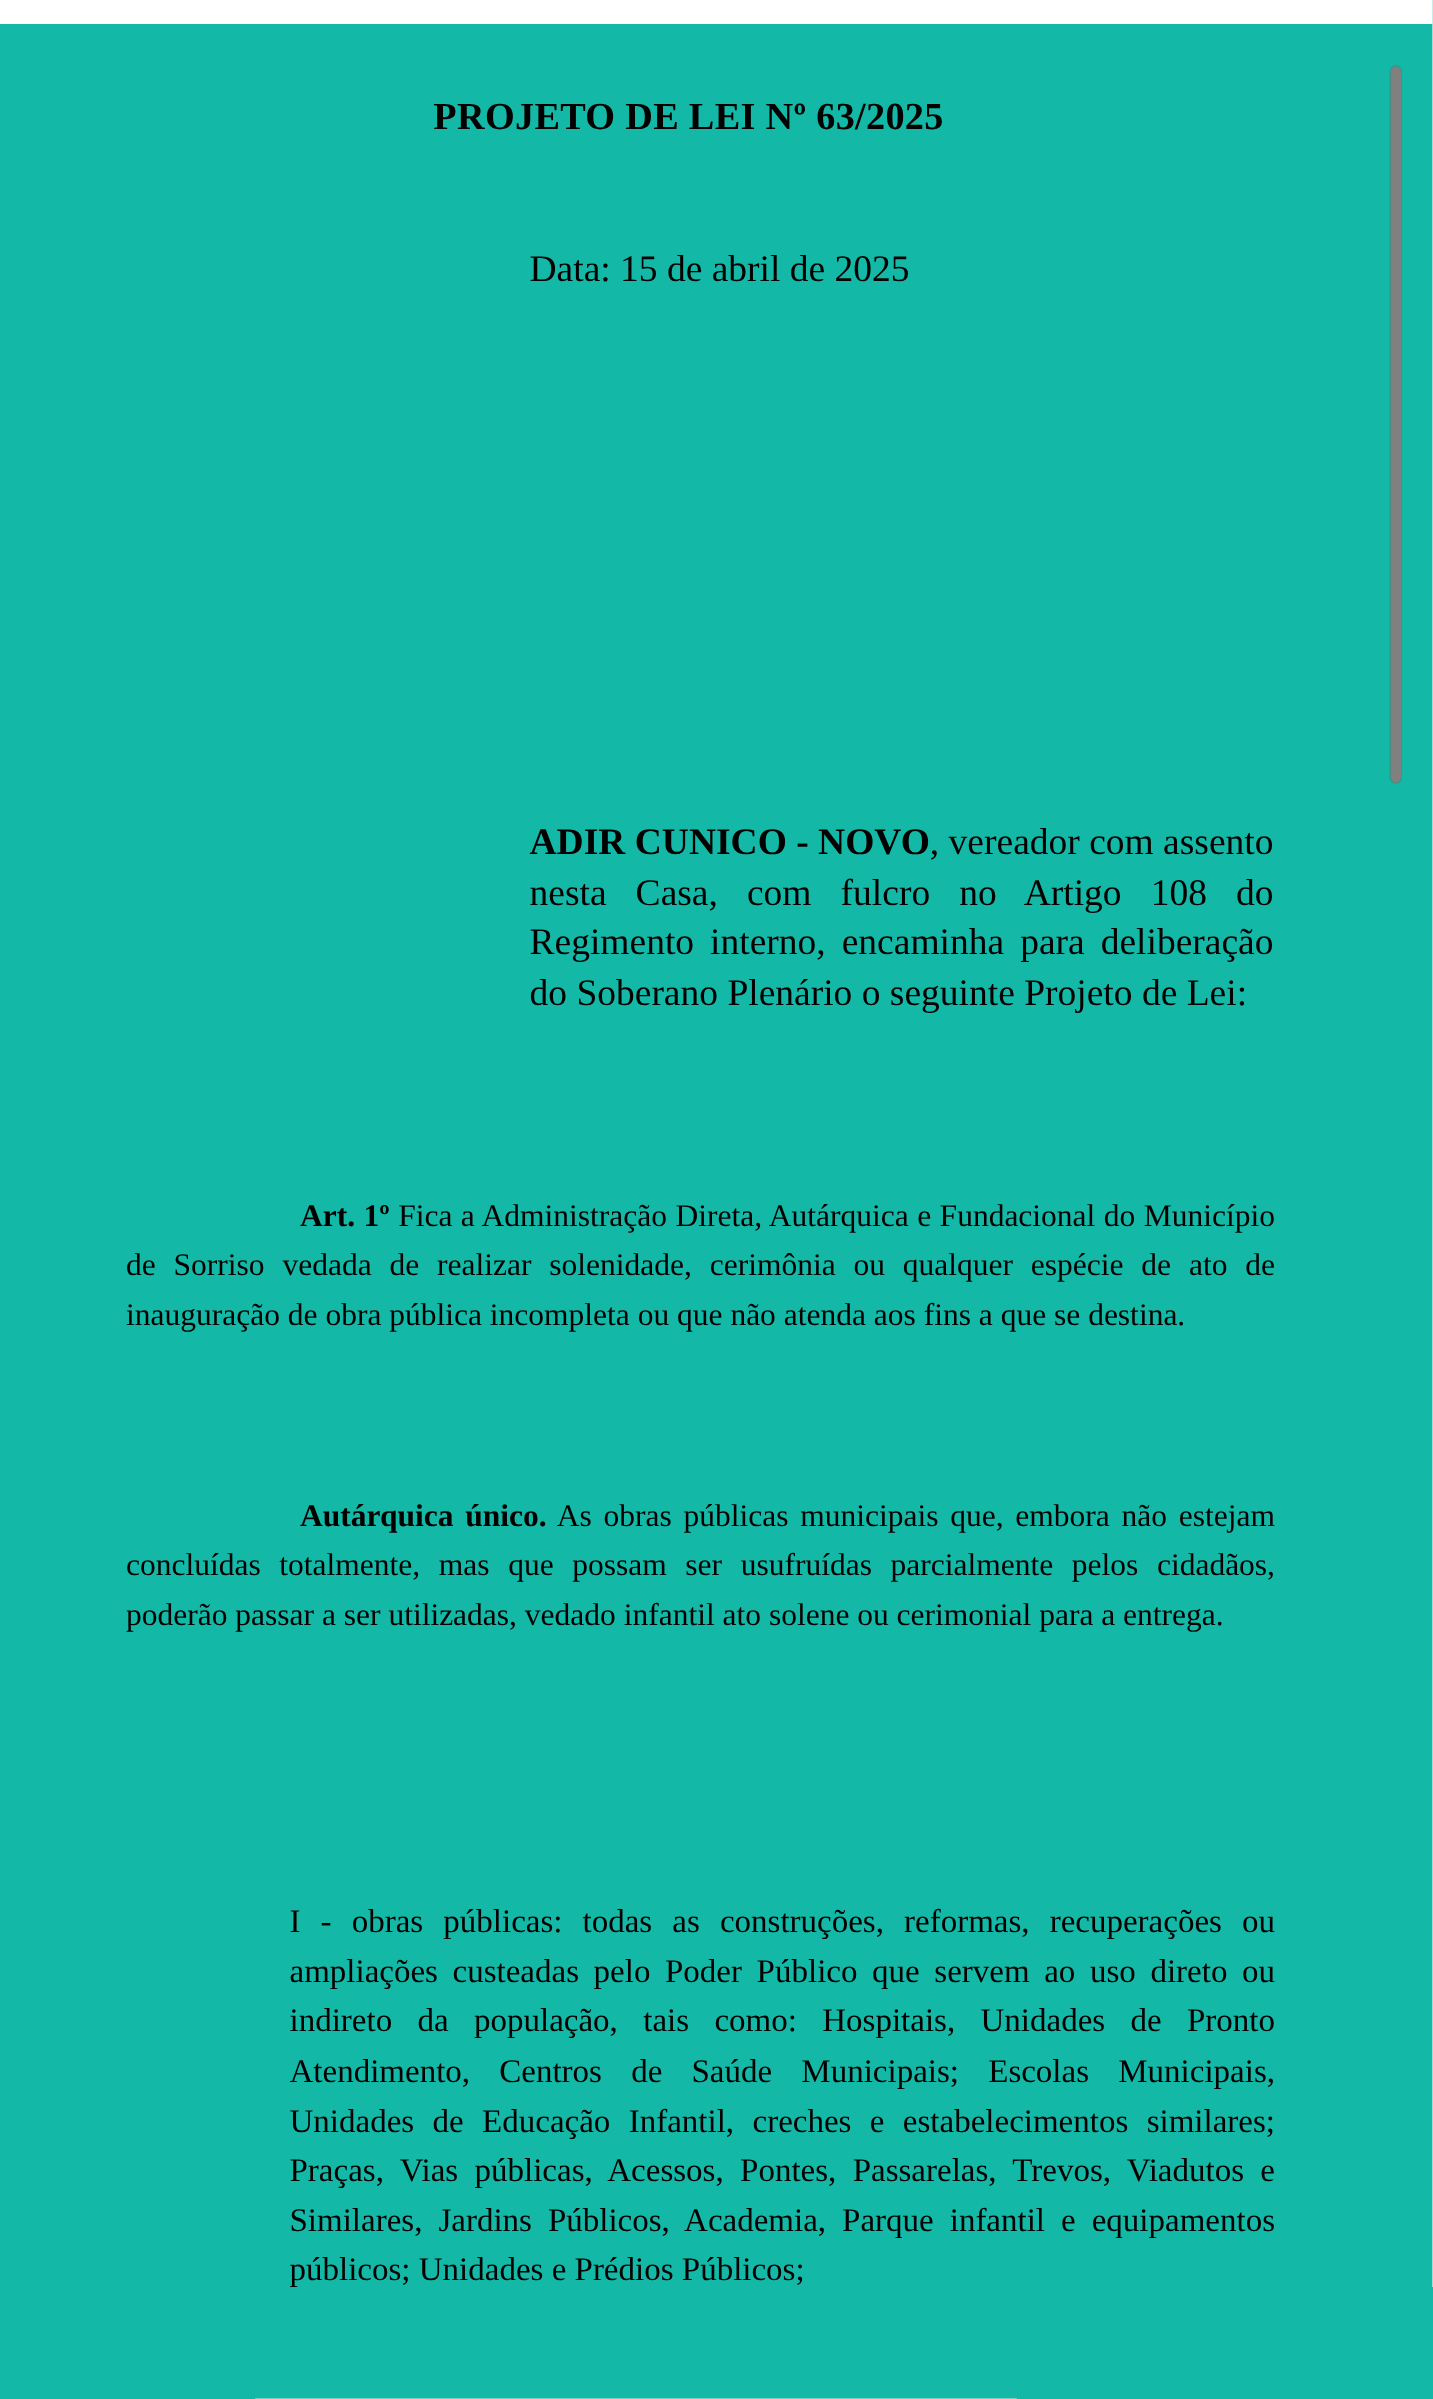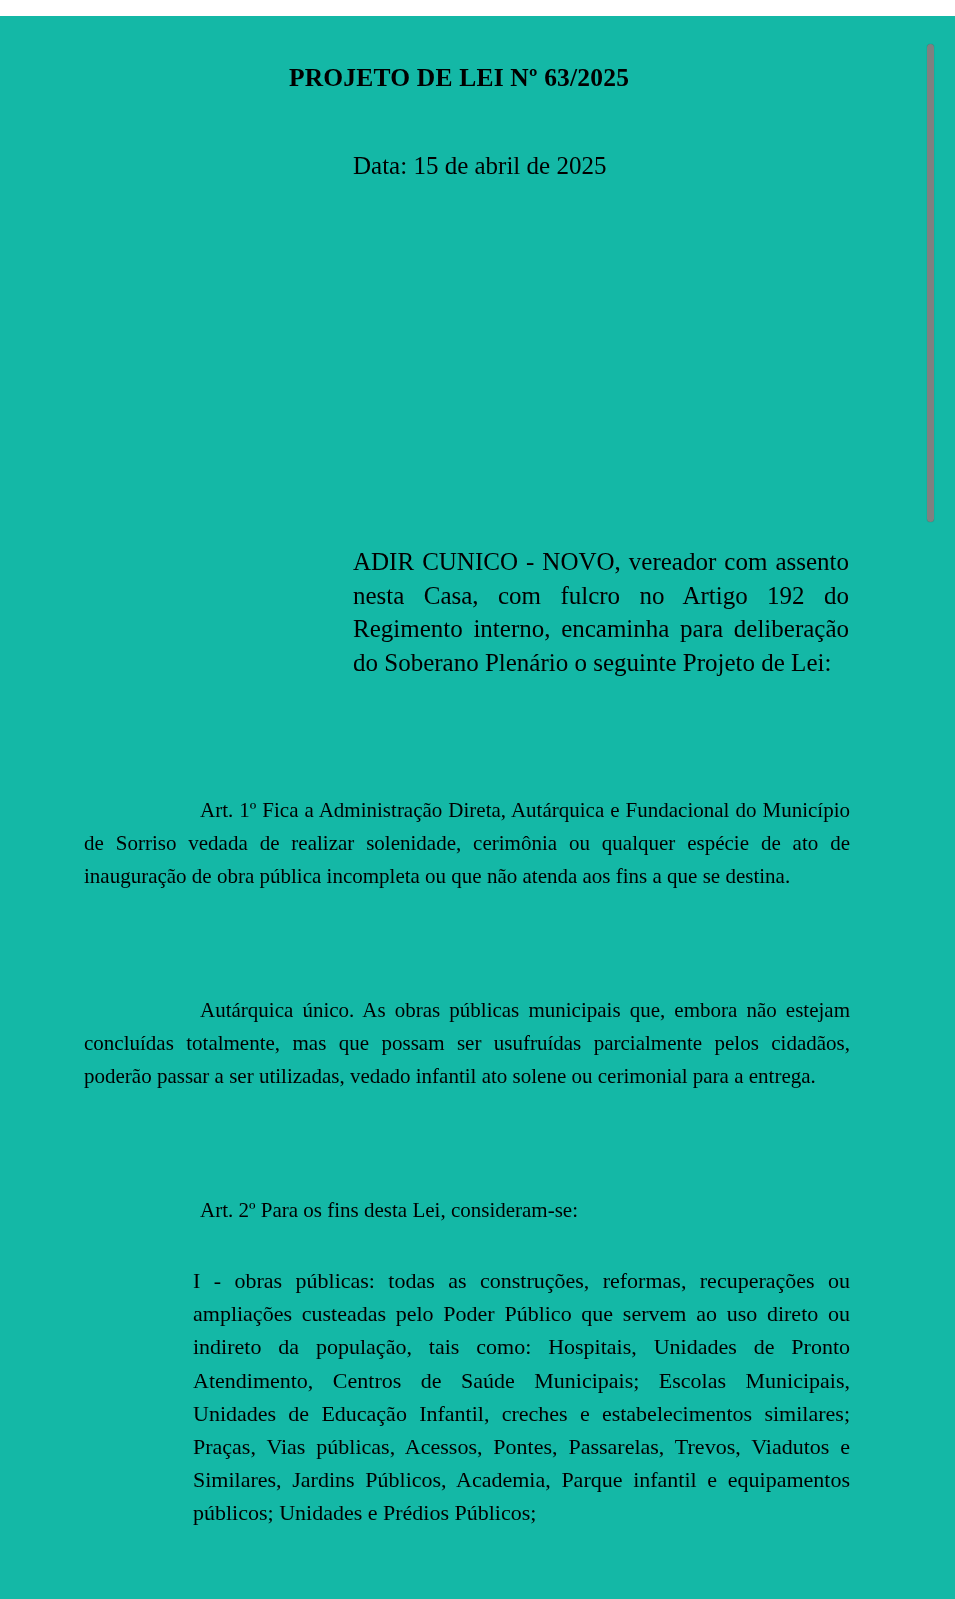--- a/index.html
+++ b/index.html
@@ -47,21 +47,21 @@
     position: absolute;
     left: 353px;
     width: 496px;
     text-align: justify;
     text-justify: inter-word;
     font-size: 25px;
     line-height: 33.5px;
   }
   .narrow-block.nojustify { text-align: left; }
 
-  .blk-date   { top: 133px; }
+  .blk-date   { top: 147px; }
   .blk-ementa { top: 231px; text-transform: none; }
   .blk-author { top: 529px; }
 
   
   .body-par {
     position: absolute;
     left: 84px;
     width: 766px;
     text-align: justify;
     text-justify: inter-word;
@@ -79,21 +79,21 @@
     left: 193px;
     width: 657px;
     text-align: justify;
     text-justify: inter-word;
     font-size: 22px;
     line-height: 33.2px;
     text-indent: 0;
   }
   .inciso-1 { top: 1226px; }
 
-  strong, .b { font-weight: normal; }
+  strong, .b { font-weight: bold; }
 
   
   .scroll-track {
     position: absolute;
     right: 18px;
     top: 0;
     width: 12px;
     height: 1599px;
     background: transparent;
   }
@@ -111,26 +111,25 @@
 </head>
 <body>
 
 <div class="page">
 
   <h1 class="doc-title">PROJETO DE LEI Nº 63/2025</h1>
 
   <div class="narrow-block blk-date nojustify">Data: 15 de abril de 2025</div>
 
 
-  <div class="narrow-block blk-author"><strong class="b">ADIR CUNICO - NOVO</strong><span>, vereador com assento nesta Casa, com fulcro no Artigo 192 do Regimento interno, encaminha para deliberação do Soberano Plenário o seguinte Projeto de Lei:</span></div>
+  <div class="narrow-block blk-author"><strong class="b">ADIR CUNICO - NOVO</strong><span>, vereador com assento nesta Casa, com fulcro no Artigo 108 do Regimento interno, encaminha para deliberação do Soberano Plenário o seguinte Projeto de Lei:</span></div>
 
   <p class="body-par par-art1"><strong class="b">Art. 1º</strong><span> Fica a Administração Direta, Autárquica e Fundacional do Município de Sorriso vedada de realizar solenidade, cerimônia ou qualquer espécie de ato de inauguração de obra pública incompleta ou que não atenda aos fins a que se destina.</span></p>
 
   <p class="body-par par-paragraf"><strong class="b">Autárquica único.</strong><span> As obras públicas municipais que, embora não estejam concluídas totalmente, mas que possam ser usufruídas parcialmente pelos cidadãos, poderão passar a ser utilizadas, vedado infantil ato solene ou cerimonial para a entrega.</span></p>
 
-  <p class="body-par par-art2"><strong class="b">Art. 2º</strong><span> Para os fins desta Lei, consideram-se:</span></p>
 
   <p class="inciso inciso-1"><span>I - </span><span>obras públicas: todas as construções, reformas, recuperações ou ampliações custeadas pelo Poder Público que servem ao uso direto ou indireto da população, tais como: Hospitais, Unidades de Pronto Atendimento, Centros de Saúde Municipais; Escolas Municipais, Unidades de Educação Infantil, creches e estabelecimentos similares; Praças, Vias públicas, Acessos, Pontes, Passarelas, Trevos, Viadutos e Similares, Jardins Públicos, Academia, Parque infantil e equipamentos públicos; Unidades e Prédios Públicos;</span></p>
 
   <div class="scroll-track"></div>
   <div class="scroll-thumb"></div>
 
 </div>
 
 </body></html>

